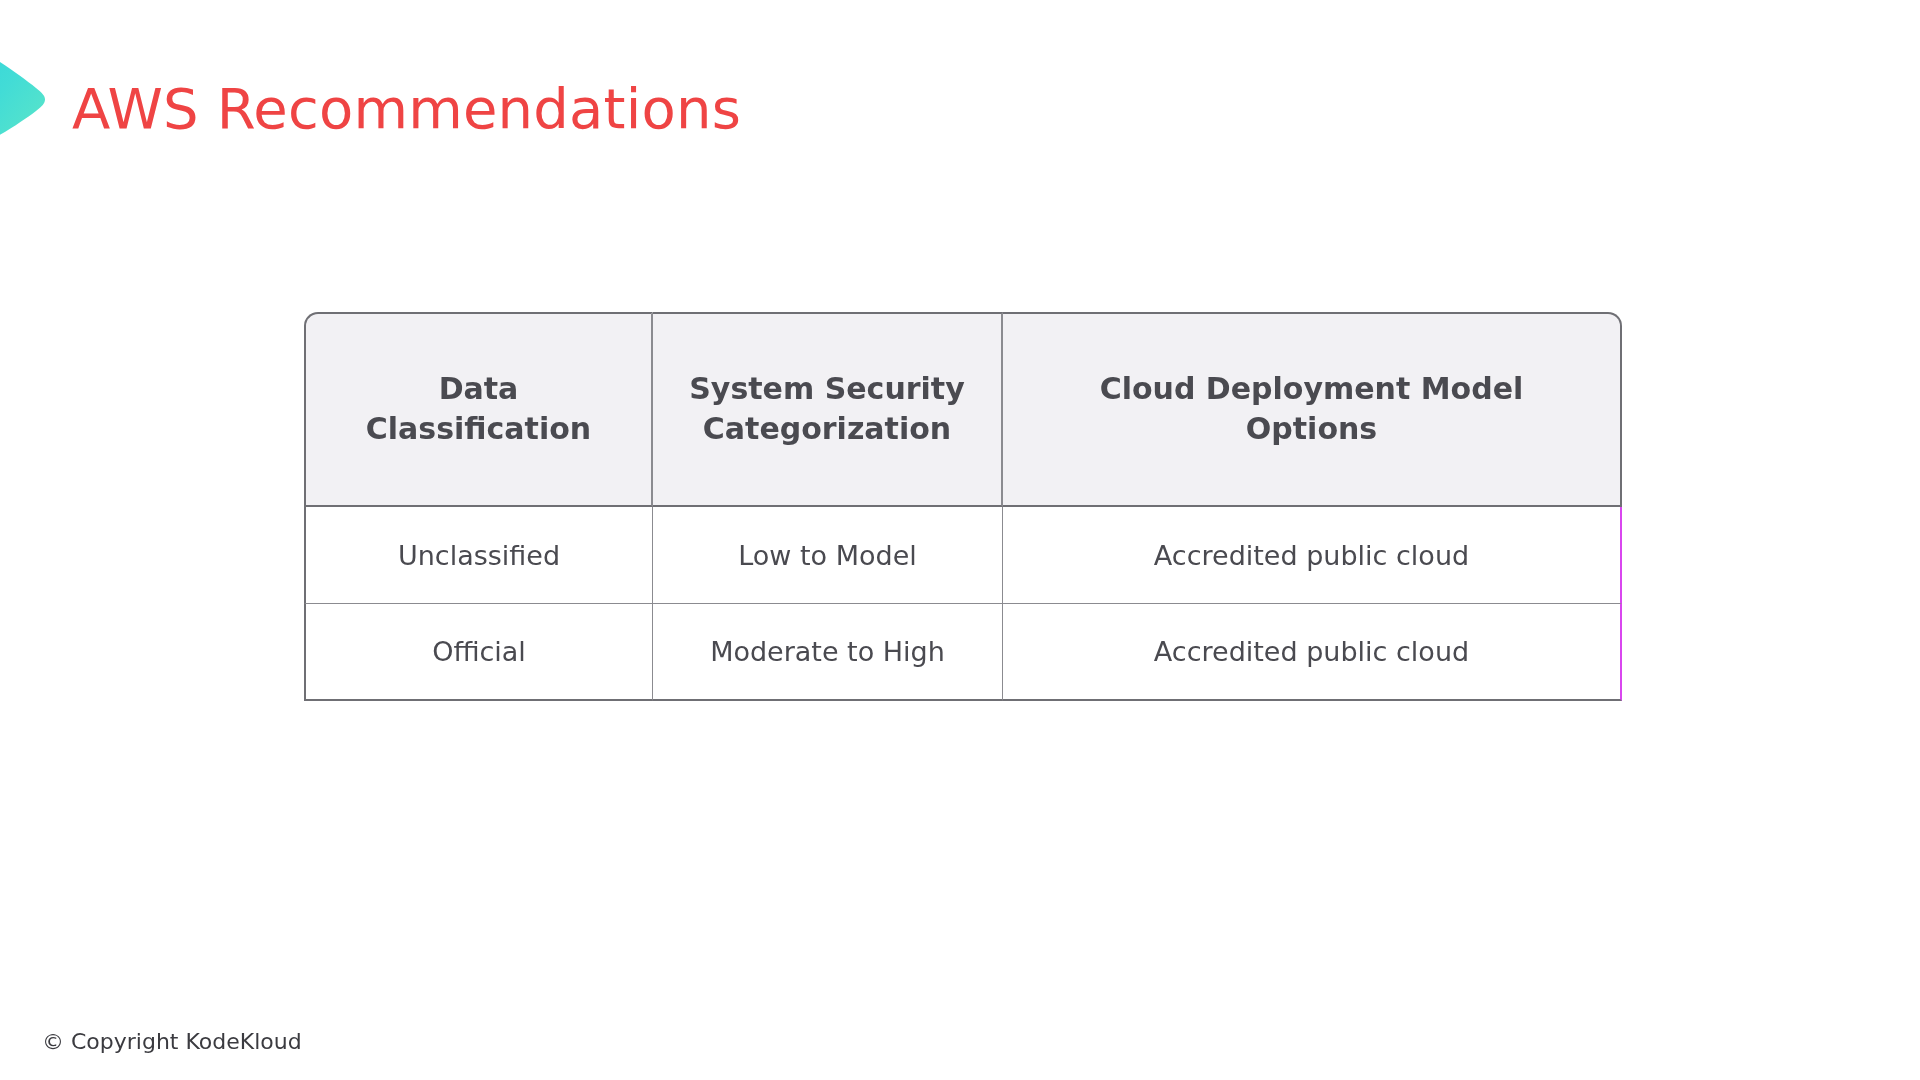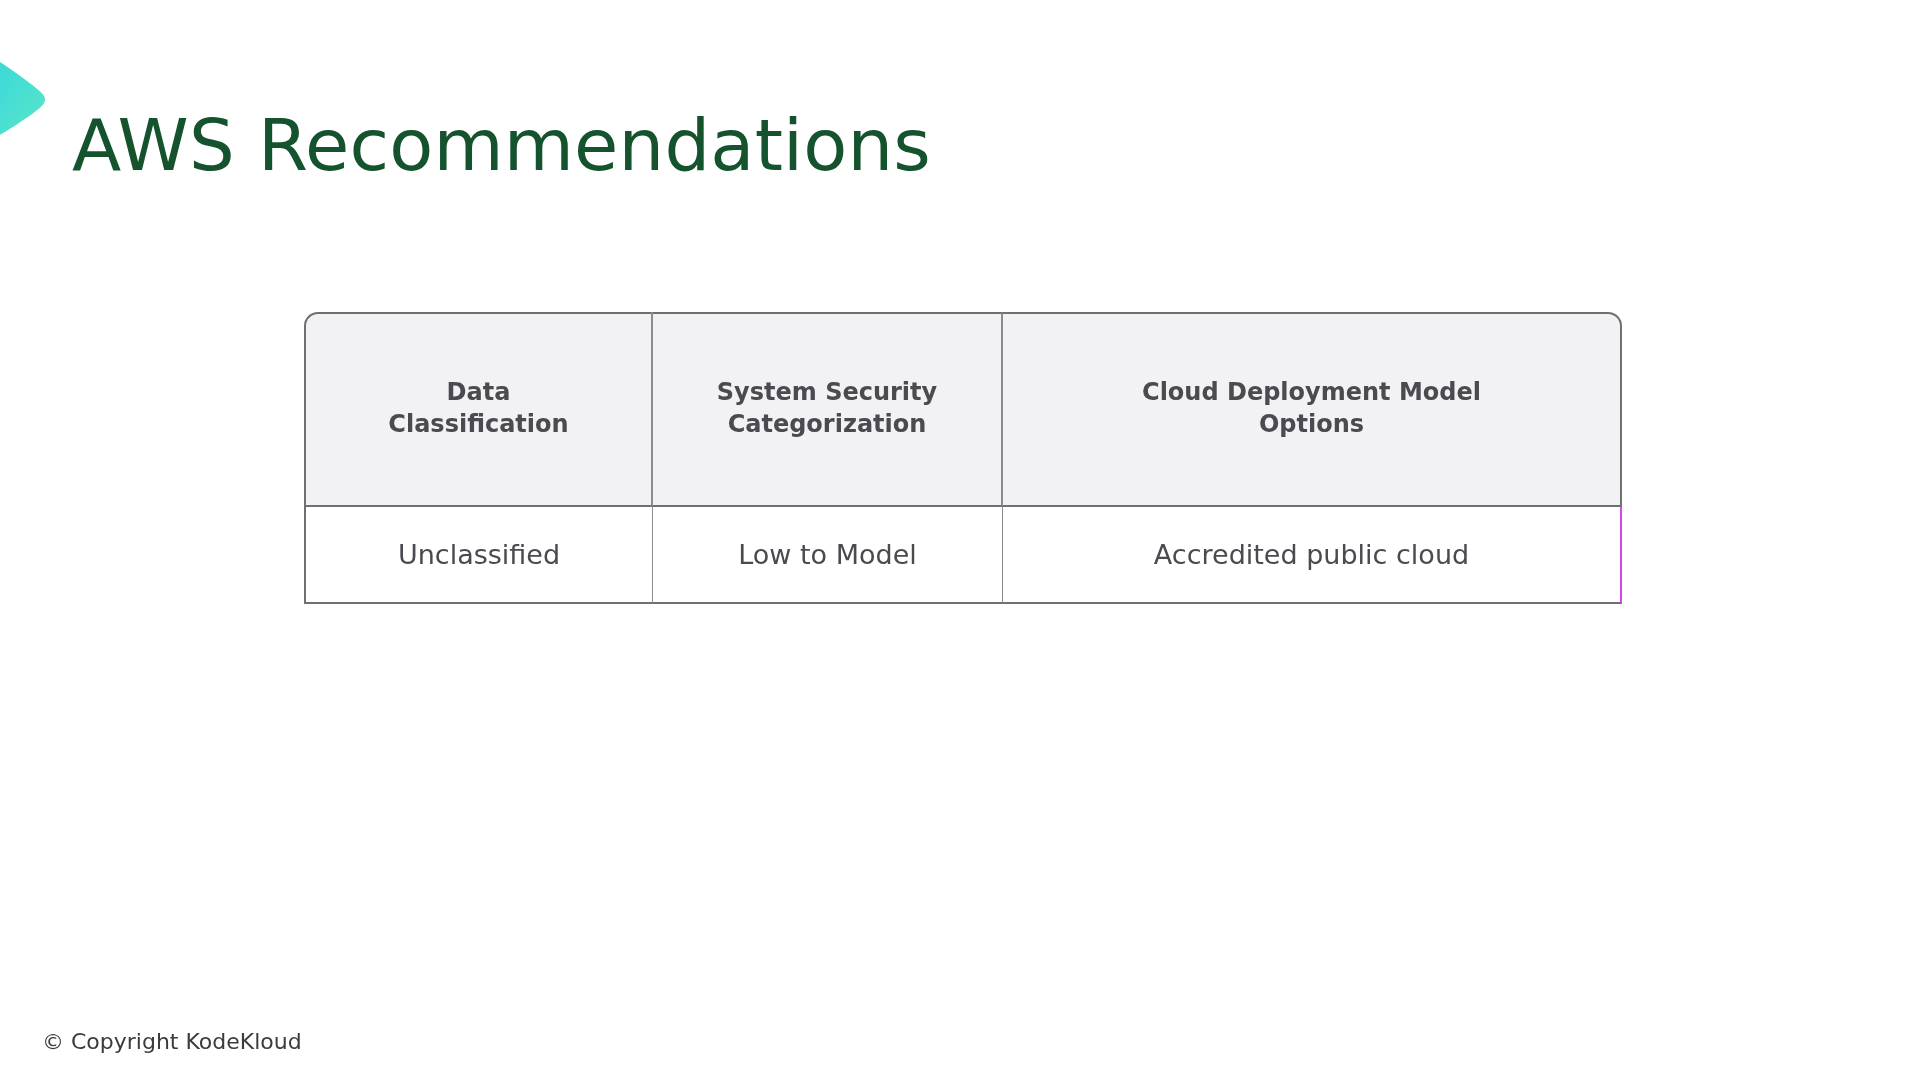--- a/index.html
+++ b/index.html
@@ -27,27 +27,26 @@
     width: 98px;
     height: 150px;
     pointer-events: none;
   }
 
   
   .slide-title {
     position: absolute;
     left: 72px;
     top: 78px;
-    font-size: 72px;
+    font-size: 56px;
     font-weight: 400;
-    color: #14532d;
+    color: #ef4444;
     letter-spacing: 0.2px;
     line-height: 1.1;
     white-space: nowrap;
-    margin-top: 28px;
   }
 
   
   .table-wrap {
     position: absolute;
     left: 304px;
     top: 312px;
     width: 1318px;
   }
 
@@ -59,21 +58,21 @@
   }
 
   table.rec-table col.c1 { width: 349px; }
   table.rec-table col.c2 { width: 350px; }
   table.rec-table col.c3 { width: 619px; }
 
   
   .rec-table thead th {
     background: #f2f1f4;
     color: #4a4a50;
-    font-size: 24px;
+    font-size: 30px;
     font-weight: 700;
     line-height: 1.33;
     text-align: center;
     vertical-align: middle;
     padding: 30px 14px 32px;
     height: 195px;
     border-top: 2.5px solid #6f6f74;
     border-bottom: 2.5px solid #6f6f74;
     border-right: 2px solid #8b8b90;
   }
@@ -164,19 +163,24 @@
             <span>Options</span>
           </th>
         </tr>
       </thead>
       <tbody>
         <tr>
           <td>Unclassified</td>
           <td>Low to Model</td>
           <td>Accredited public cloud</td>
         </tr>
+        <tr>
+          <td>Official</td>
+          <td>Moderate to High</td>
+          <td>Accredited public cloud</td>
+        </tr>
       </tbody>
     </table>
   </div>
 
   <div class="footer-copyright">© Copyright KodeKloud</div>
 
 </div>
 
 </body></html>

